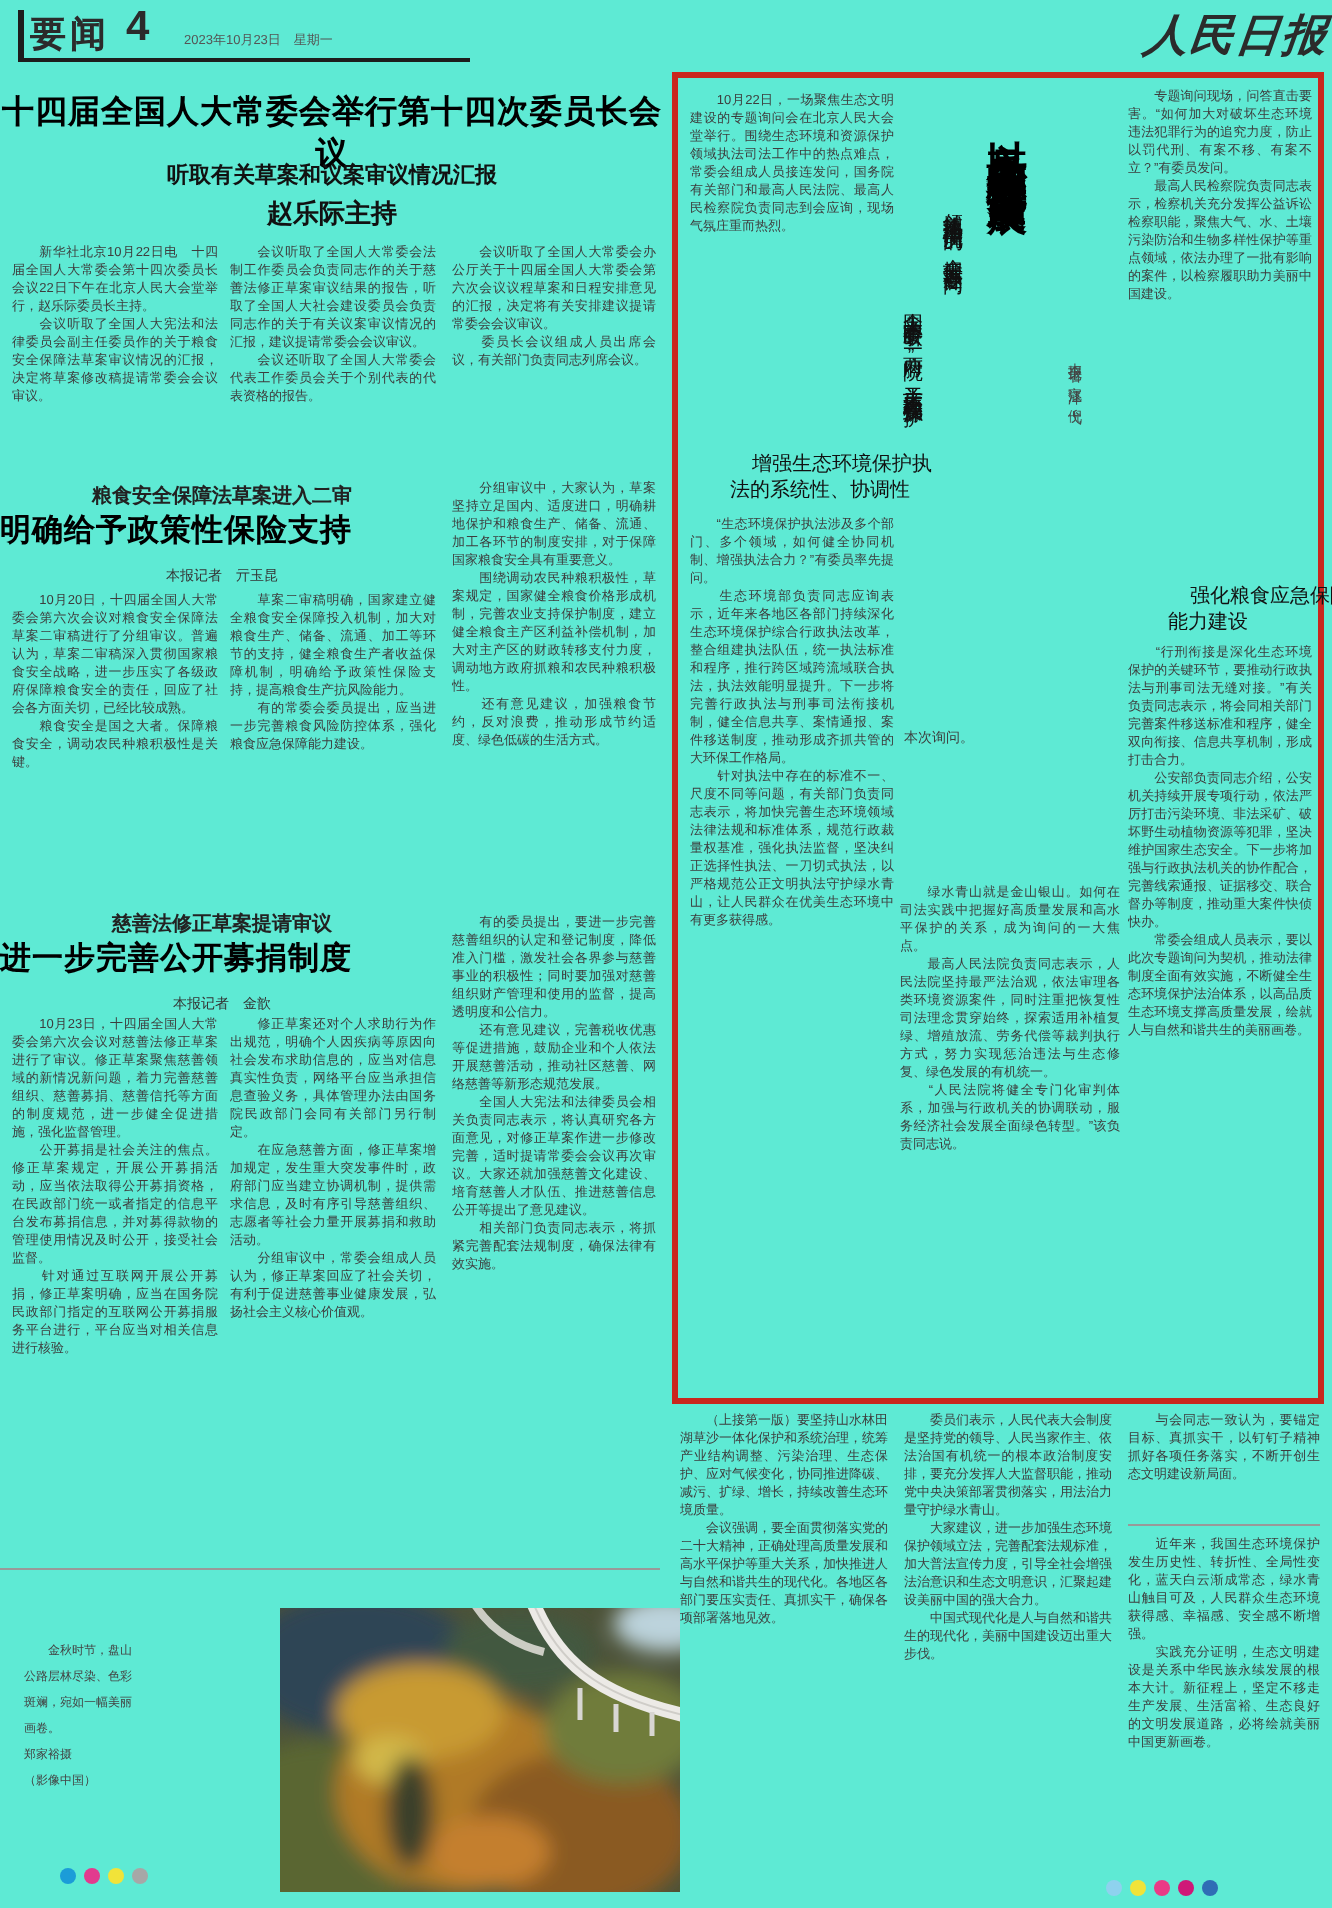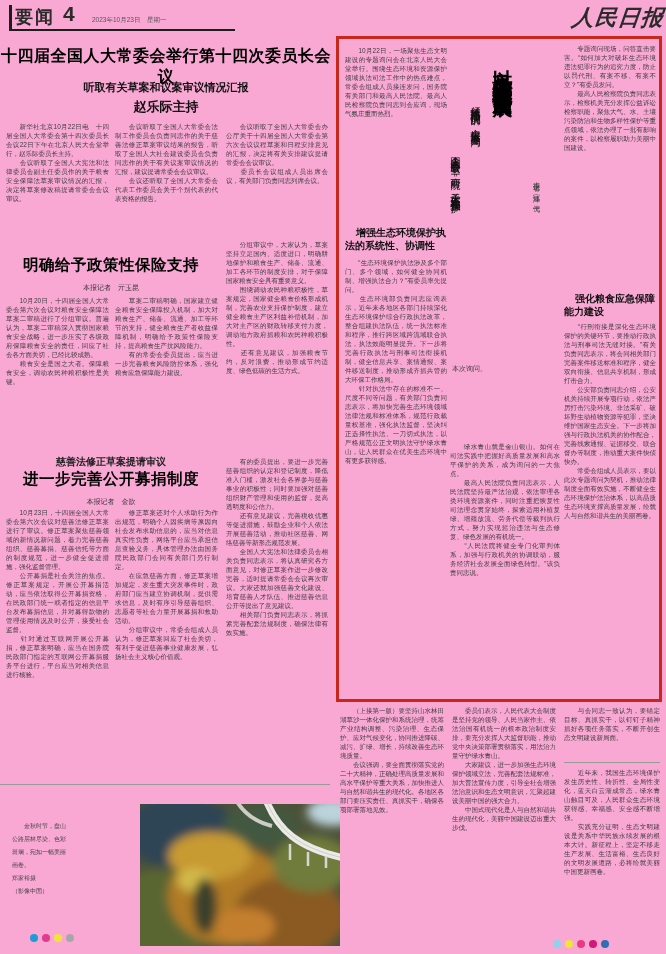--- a/index.html
+++ b/index.html
@@ -1,45 +1,45 @@
 <!DOCTYPE html>
 <html><head>
 <meta charset="utf-8">
 <style>
   html,body{margin:0;padding:0;}
-  #page{position:relative;width:666px;height:954px;background:#f9a8d4;overflow:hidden;
+  #page{position:relative;width:666px;height:954px;background:#5eead4;overflow:hidden;
         font-family:"Liberation Sans","DejaVu Sans",sans-serif;color:#2b2b2b;}
   .abs{position:absolute;}
   
   .corner-v{left:9px;top:5px;width:2.5px;height:25px;background:#1d1d1d;}
   .corner-h{left:9px;top:29px;width:226px;height:2px;background:#1d1d1d;}
   .section-name{left:15px;top:5px;font-size:18px;font-weight:900;letter-spacing:2px;}
   .page-no{left:63px;top:2px;font-size:21px;font-weight:700;}
   .date{left:92px;top:16px;font-size:6.5px;color:#555;}
   .masthead{left:572px;top:3px;font-size:22px;font-weight:bold;font-style:italic;
             font-family:"DejaVu Serif","Liberation Serif",serif;transform:skewX(-6deg);letter-spacing:1px;}
   
   .col{font-size:6.5px;line-height:9px;text-align:justify;overflow:hidden;
        white-space:pre-wrap;color:#3d3d3d;letter-spacing:0;}
   .kicker{width:222px;text-align:center;font-size:10px;font-weight:600;color:#222;}
   .h1{width:332px;text-align:center;font-size:16px;font-weight:700;letter-spacing:.5px;color:#000;}
-  .h2{width:222px;text-align:center;font-size:15.5px;font-weight:900;letter-spacing:.5px;color:#000;}
+  .h2{width:222px;text-align:left;font-size:15.5px;font-weight:900;letter-spacing:.5px;color:#000;}
   .sub1{width:332px;text-align:center;font-size:11px;font-weight:700;color:#111;}
   .sub2{width:332px;text-align:center;font-size:13px;font-weight:700;
         font-family:"Liberation Serif","DejaVu Serif",serif;color:#111;}
   .byline{width:222px;text-align:center;font-size:7px;color:#333;}
   .rule{background:#999;height:1px;}
   
   .red-box{left:336px;top:36px;width:320px;height:660px;border:3px solid #c9271e;background:transparent;}
   .vert{writing-mode:vertical-rl;text-orientation:upright;}
   .rb-kicker{font-size:10px;letter-spacing:1px;color:#111;}
   .rb-title{font-size:20px;font-weight:900;letter-spacing:2px;color:#000;}
   .rb-byline{font-size:7px;color:#444;letter-spacing:1px;}
   .rb-intro{font-size:7px;color:#3d3d3d;}
-  .subhead{font-size:10px;font-weight:700;line-height:13px;color:#111;text-indent:1.1em;}
+  .subhead{font-size:10px;font-weight:400;line-height:13px;color:#111;text-indent:1.1em;margin-left:20px;}
   
   .photo{left:140px;top:804px;width:200px;height:142px;overflow:hidden;}
   .caption{left:12px;top:820px;width:54px;height:118px;font-size:6px;line-height:13px;
            color:#444;text-align:justify;white-space:pre-wrap;overflow:hidden;}
   .dot{position:absolute;width:8px;height:8px;border-radius:50%;}
 </style>
 </head>
 <body>
 
 <div id="page">
@@ -54,20 +54,21 @@
   <div class="abs h1" style="left:0;top:46px;">十四届全国人大常委会举行第十四次委员长会议</div>
   <div class="abs sub1" style="left:0;top:80px;">听取有关草案和议案审议情况汇报</div>
   <div class="abs sub2" style="left:0;top:98px;">赵乐际主持</div>
   <div class="abs col" style="left:6px;top:122px;width:103px;height:112px;">　　新华社北京10月22日电　十四届全国人大常委会第十四次委员长会议22日下午在北京人民大会堂举行，赵乐际委员长主持。
 　　会议听取了全国人大宪法和法律委员会副主任委员作的关于粮食安全保障法草案审议情况的汇报，决定将草案修改稿提请常委会会议审议。</div>
   <div class="abs col" style="left:115px;top:122px;width:103px;height:112px;">　　会议听取了全国人大常委会法制工作委员会负责同志作的关于慈善法修正草案审议结果的报告，听取了全国人大社会建设委员会负责同志作的关于有关议案审议情况的汇报，建议提请常委会会议审议。
 　　会议还听取了全国人大常委会代表工作委员会关于个别代表的代表资格的报告。</div>
   <div class="abs col" style="left:226px;top:122px;width:102px;height:112px;">　　会议听取了全国人大常委会办公厅关于十四届全国人大常委会第六次会议议程草案和日程安排意见的汇报，决定将有关安排建议提请常委会会议审议。
 　　委员长会议组成人员出席会议，有关部门负责同志列席会议。</div>
 
+  <div class="abs kicker" style="left:0;top:241px;">粮食安全保障法草案进入二审</div>
   <div class="abs h2" style="left:0;top:255px;">明确给予政策性保险支持</div>
   <div class="abs byline" style="left:0;top:283px;">本报记者　亓玉昆</div>
   <div class="abs col" style="left:6px;top:296px;width:103px;height:154px;">　　10月20日，十四届全国人大常委会第六次会议对粮食安全保障法草案二审稿进行了分组审议。普遍认为，草案二审稿深入贯彻国家粮食安全战略，进一步压实了各级政府保障粮食安全的责任，回应了社会各方面关切，已经比较成熟。
 　　粮食安全是国之大者。保障粮食安全，调动农民种粮积极性是关键。</div>
   <div class="abs col" style="left:115px;top:296px;width:103px;height:154px;">　　草案二审稿明确，国家建立健全粮食安全保障投入机制，加大对粮食生产、储备、流通、加工等环节的支持，健全粮食生产者收益保障机制，明确给予政策性保险支持，提高粮食生产抗风险能力。
 　　有的常委会委员提出，应当进一步完善粮食风险防控体系，强化粮食应急保障能力建设。</div>
   <div class="abs col" style="left:226px;top:240px;width:102px;height:212px;">　　分组审议中，大家认为，草案坚持立足国内、适度进口，明确耕地保护和粮食生产、储备、流通、加工各环节的制度安排，对于保障国家粮食安全具有重要意义。
 　　围绕调动农民种粮积极性，草案规定，国家健全粮食价格形成机制，完善农业支持保护制度，建立健全粮食主产区利益补偿机制，加大对主产区的财政转移支付力度，调动地方政府抓粮和农民种粮积极性。
 　　还有意见建议，加强粮食节约，反对浪费，推动形成节约适度、绿色低碳的生活方式。</div>
 

